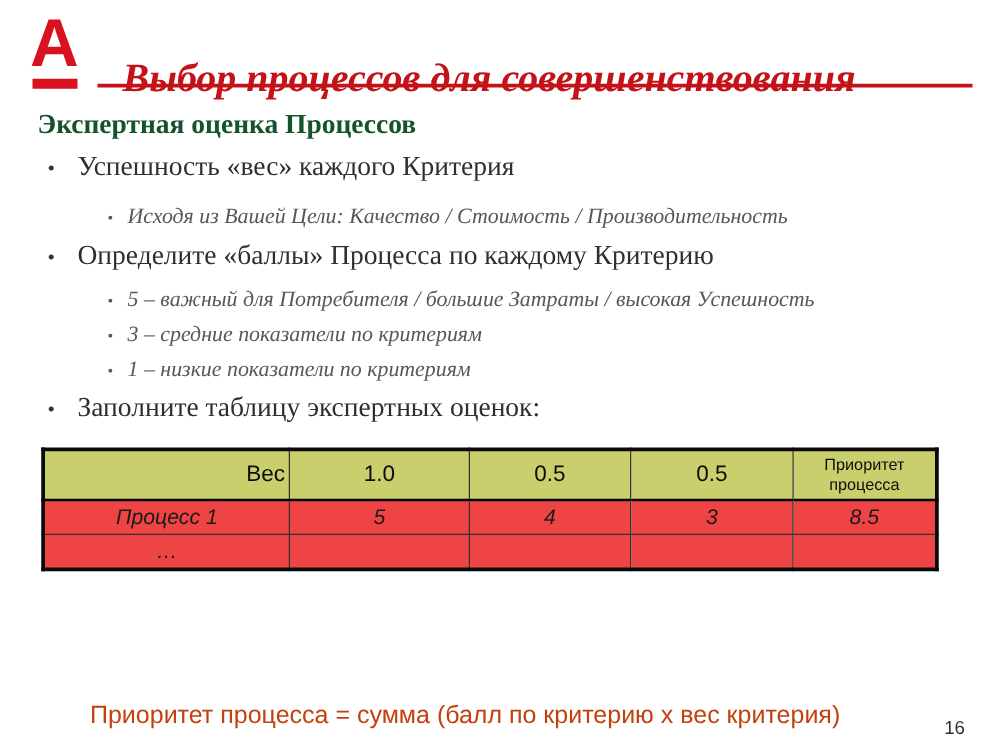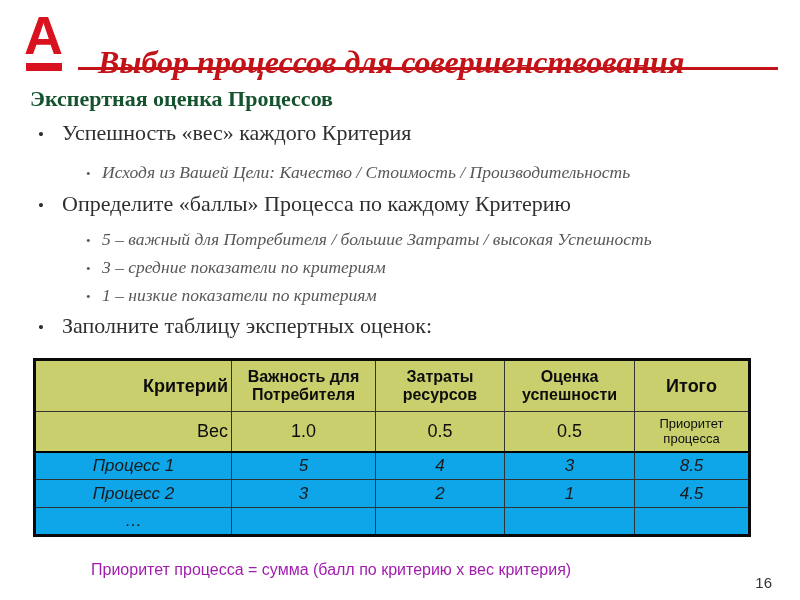--- a/index.html
+++ b/index.html
@@ -74,28 +74,28 @@
   tr.hdr td { font-weight:bold; font-size:16px; line-height:1.15; text-align:center; color:#0d0d0d; }
   tr.hdr td.c-label { font-size:18px; text-align:right; padding-right:3px; }
   tr.hdr td.c-total { font-size:18px; }
   tr.wts { height:40px; }
   tr.wts td { font-weight:normal; font-size:18px; text-align:center; color:#0d0d0d; border-bottom:2px solid #000; }
   tr.wts td.c-label { text-align:right; padding-right:3px; }
   tr.wts td.c-total { font-size:13px; line-height:1.2; }
   tr.proc { height:28px; }
   tr.proc td {
     font-style:italic; font-size:17px; text-align:center;
-    color:#1a1a1a; background:#0ea5e9;
+    color:#1a1a1a; background:#ef4444;
   }
   td.hot { color:#ee1111; font-weight:normal; }
 
   
   .footer-note {
-    position:absolute; left:91px; top:561px;
-    font-size:16px; color:#a21caf;
+    position:absolute; left:72px; top:561px;
+    font-size:20px; color:#c2410c;
   }
   .page-num {
     position:absolute; right:28px; top:574px;
     font-size:15px; color:#333333;
   }
 </style>
 </head>
 <body>
 
 <div class="slide">
@@ -139,47 +139,33 @@
 
   <table class="score-table">
     <colgroup>
       <col style="width:197px">
         <col style="width:144px">
         <col style="width:129px">
       <col style="width:130px">
         <col style="width:115px">
     </colgroup>
     <tbody>
-      <tr class="hdr">
-        <td class="olive c-label">Критерий</td>
-        <td class="olive">Важность для Потребителя</td>
-        <td class="olive">Затраты ресурсов</td>
-        <td class="olive">Оценка успешности</td>
-        <td class="olive c-total">Итого</td>
-      </tr>
       <tr class="wts">
         <td class="olive c-label">Вес</td>
         <td class="olive">1.0</td>
         <td class="olive">0.5</td>
         <td class="olive">0.5</td>
         <td class="olive c-total">Приоритет процесса</td>
       </tr>
       <tr class="proc">
         <td>Процесс 1</td>
         <td>5</td>
         <td>4</td>
         <td>3</td>
         <td class="hot">8.5</td>
-      </tr>
-      <tr class="proc">
-        <td>Процесс 2</td>
-        <td>3</td>
-        <td>2</td>
-        <td>1</td>
-        <td>4.5</td>
       </tr>
       <tr class="proc">
         <td>…</td>
         <td></td>
         <td></td>
         <td></td>
         <td></td>
       </tr>
     </tbody>
   </table>

